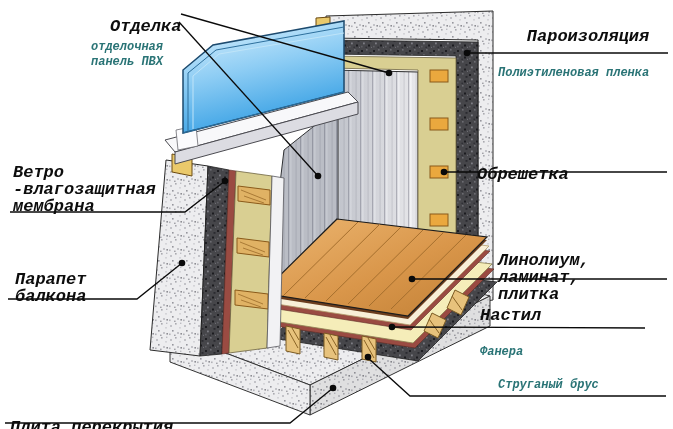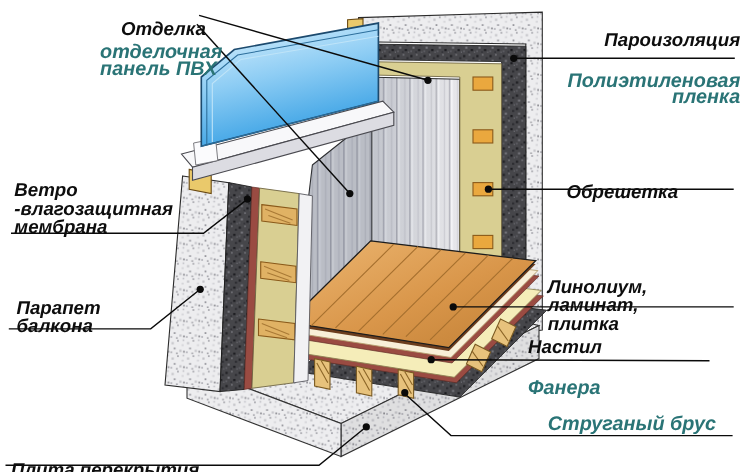--- a/index.html
+++ b/index.html
@@ -1,21 +1,21 @@
 <!DOCTYPE html>
 <html><head>
 <meta charset="utf-8">
 <style>
   html,body{margin:0;padding:0;background:#fff;}
   #stage{position:relative;width:673px;height:429px;background:#ffffff;overflow:hidden;
-         font-family:Liberation Sans, sans-serif;}
+         font-family:Liberation Mono, monospace;}
   #diagram-svg{position:absolute;left:0;top:0;}
   .lbl{position:absolute;white-space:pre-line;}
   .lbl-title{font-style:italic;font-weight:bold;font-size:17px;line-height:17px;color:#0d0d0d;white-space:pre-line;display:block;}
-  .lbl-sub{font-style:italic;font-weight:600;font-size:18px;line-height:15px;color:#2a7476;white-space:pre-line;display:block;margin-top:3px;}
+  .lbl-sub{font-style:italic;font-weight:600;font-size:12px;line-height:15px;color:#2a7476;white-space:pre-line;display:block;margin-top:3px;}
 </style>
 </head>
 <body>
 
 <div id="stage">
 
   <svg id="diagram-svg" width="673" height="429" viewBox="0 0 673 429">
     <defs>
       <pattern id="pc" width="14" height="14" patternUnits="userSpaceOnUse">
         <rect width="14" height="14" fill="#ededef"></rect>
@@ -216,21 +216,21 @@
     <span class="lbl-title">Ветро
 -влагозащитная
 мембрана</span>
   </div>
 
   <div class="lbl" style="left:15px;top:253px;">
     <span class="lbl-title">Парапет
 балкона</span>
   </div>
 
-  <div class="lbl" style="left:515px;top:148px;text-align:center;">
+  <div class="lbl" style="left:477px;top:148px;text-align:center;">
     <span class="lbl-title">Обрешетка</span>
   </div>
 
   <div class="lbl" style="left:498px;top:234px;">
     <span class="lbl-title">Линолиум, ламинат,
 плитка</span>
   </div>
 
   <div class="lbl" style="left:480px;top:289px;">
     <span class="lbl-title">Настил</span>

